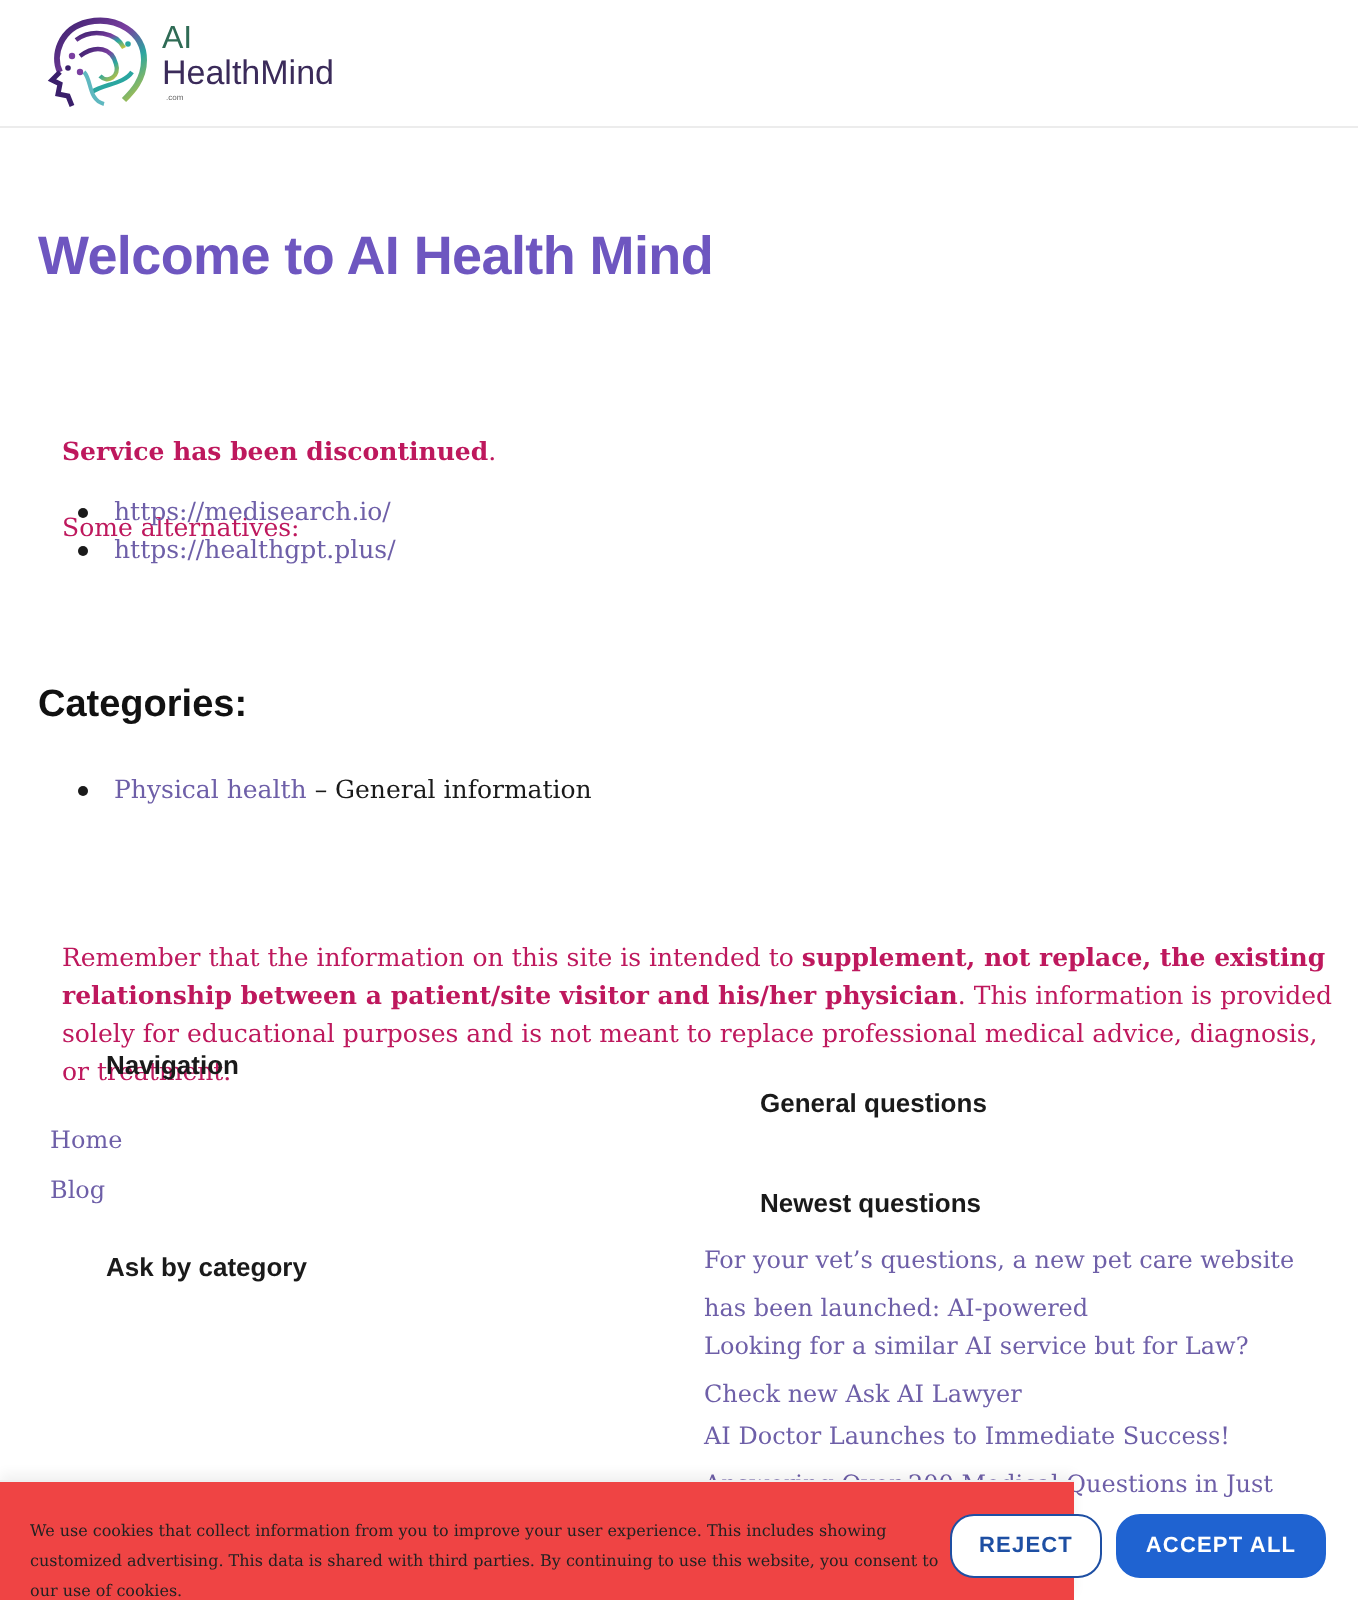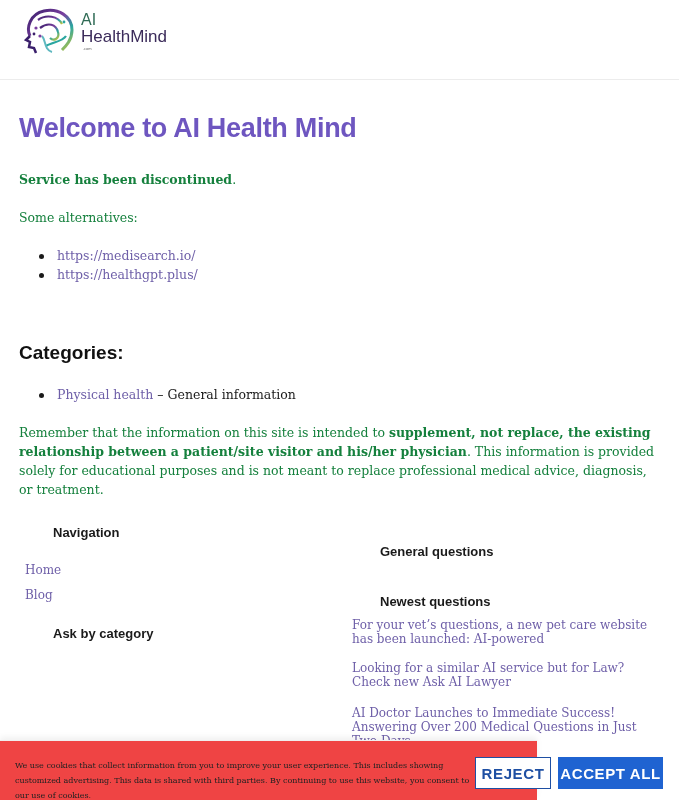--- a/index.html
+++ b/index.html
@@ -1,71 +1,71 @@
 <!DOCTYPE html>
 <html><head>
   <meta charset="utf-8">
   <style>
     * { box-sizing: border-box; margin: 0; padding: 0; }
     html, body { width: 679px; height: 800px; overflow: hidden; background: #ffffff; }
     body { position: relative; font-family: "DejaVu Serif", serif; color: #1a1a1a; }
 
     .site-header {
-      position: absolute; left: 0; top: 0; width: 679px; height: 80px;
+      position: absolute; left: 0; top: 0; width: 679px; height: 64px;
       border-bottom: 1px solid #ececec; background: #fff;
     }
     .logo { position: absolute; left: 22px; top: 6px; display: flex; align-items: center; text-decoration: none; }
     .logo-mark { width: 54px; height: 50px; }
     .logo-text { margin-left: 5px; line-height: 1; font-family: "Liberation Sans", sans-serif; }
     .logo-ai { display: block; color: #2f6b55; font-size: 16px; line-height: 17px; }
     .logo-name { display: block; color: #3b2b5a; font-size: 17px; line-height: 18px; }
     .logo-dotcom { display: block; color: #666; font-size: 4px; line-height: 5px; margin-left: 2px; }
 
     .content { position: absolute; left: 19px; top: 0; width: 640px; }
     .page-title {
       position: absolute; top: 113px; left: 0;
       font-family: "Liberation Sans", sans-serif; font-weight: 700;
       font-size: 27px; color: #6e56c0; letter-spacing: -0.3px; white-space: nowrap;
     }
-    .p { position: absolute; left: 0; font-size: 12.5px; line-height: 19px; color: #15803d; }
+    .p { position: absolute; left: 12px; font-size: 12.5px; line-height: 19px; color: #be185d; margin-top: 46px; }
     .p b { font-weight: 700; }
     .notice { top: 170px; }
     .alts-label { top: 208px; }
     .link-list { position: absolute; left: 20px; top: 246px; list-style: none; }
     .link-list li { position: relative; padding-left: 18px; font-size: 12.5px; line-height: 19px; }
     .link-list li::before {
       content: ""; position: absolute; left: 0; top: 8px; width: 5px; height: 5px;
       border-radius: 50%; background: #1a1a1a;
     }
     a.lnk { color: #6e5fa8; text-decoration: none; }
 
     .section-title {
       position: absolute; top: 342px; left: 0;
       font-family: "Liberation Sans", sans-serif; font-weight: 700; font-size: 19px; color: #111;
     }
     .cat-list { top: 385px; }
     .disclaimer { top: 423px; width: 640px; line-height: 19px; }
     .widget-title { position: absolute; font-family: "Liberation Sans", sans-serif; font-size: 13px; color: #1a1a1a; white-space: nowrap; padding-left: 28px; }
     .nav-link { position: absolute; font-size: 12px; color: #6e5fa8; text-decoration: none; white-space: nowrap; }
-    .post-link { position: absolute; font-size: 12px; line-height: 14px; color: #6e5fa8; text-decoration: none; width: 300px; }
+    .post-link { position: absolute; font-size: 12px; line-height: 24px; color: #6e5fa8; text-decoration: none; width: 300px; }
 
     .cookie-banner {
       position: absolute; left: 0; top: 740px; width: 537px; height: 60px;
       background: #ef4444; box-shadow: 0 -3px 6px rgba(0,0,0,0.06);
       border-top: 1px solid #efefef;
     }
     .cookie-text {
       position: absolute; left: 15px; top: 17px; width: 460px;
       font-size: 8px; line-height: 15px; color: #222;
     }
     .btn {
       position: absolute; top: 16px; height: 32px;
-      font-family: "Liberation Sans", sans-serif; font-size: 15px; font-weight: 700;
+      font-family: "Liberation Sans", sans-serif; font-size: 11px; font-weight: 700;
       letter-spacing: 0.6px; display: flex; align-items: center; justify-content: center;
-      border-radius: 0; cursor: pointer;
+      border-radius: 12px; cursor: pointer;
     }
     .btn-reject { left: 475px; width: 76px; background: #fff; color: #1e4fa3; border: 1px solid #1e4fa3; }
     .btn-accept { left: 558px; width: 105px; background: #1f63d1; color: #fff; border: 1px solid #1f63d1; }
   </style>
 </head>
 <body>
 
 <header class="site-header">
   <a class="logo">
     <svg class="logo-mark" viewBox="0 0 54 50">

